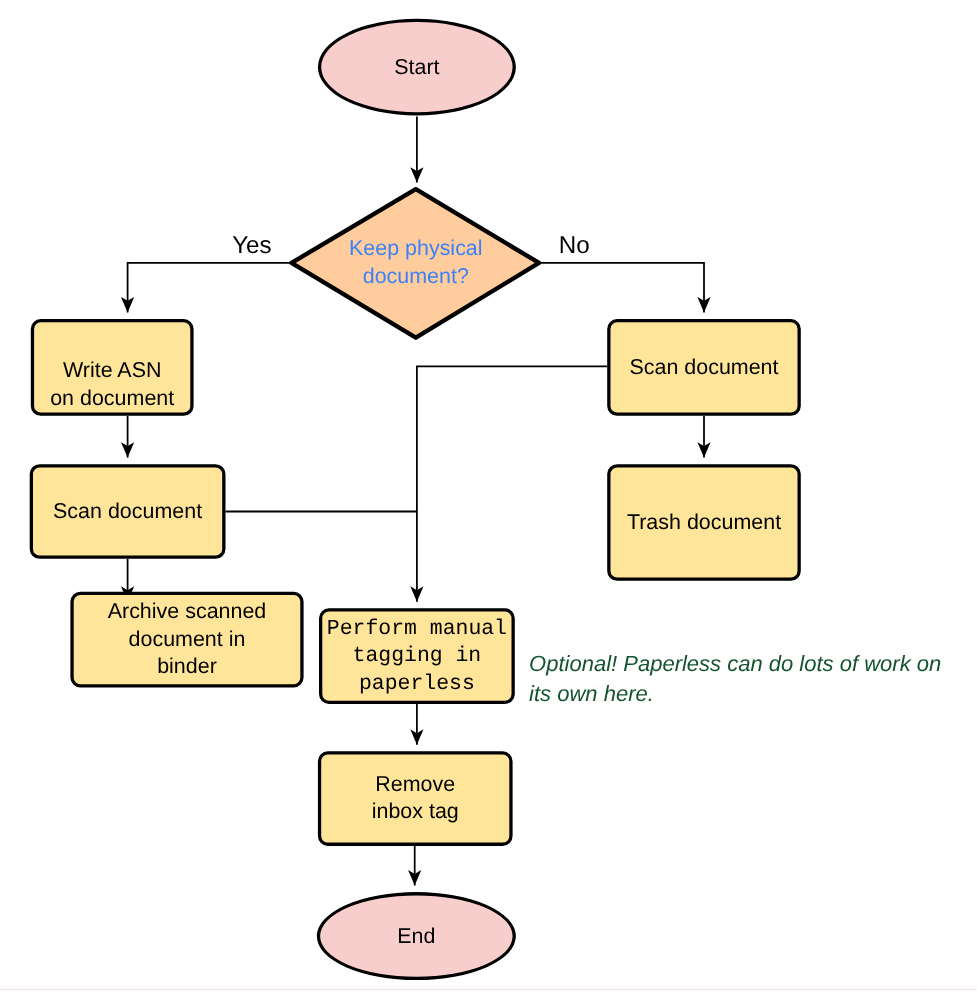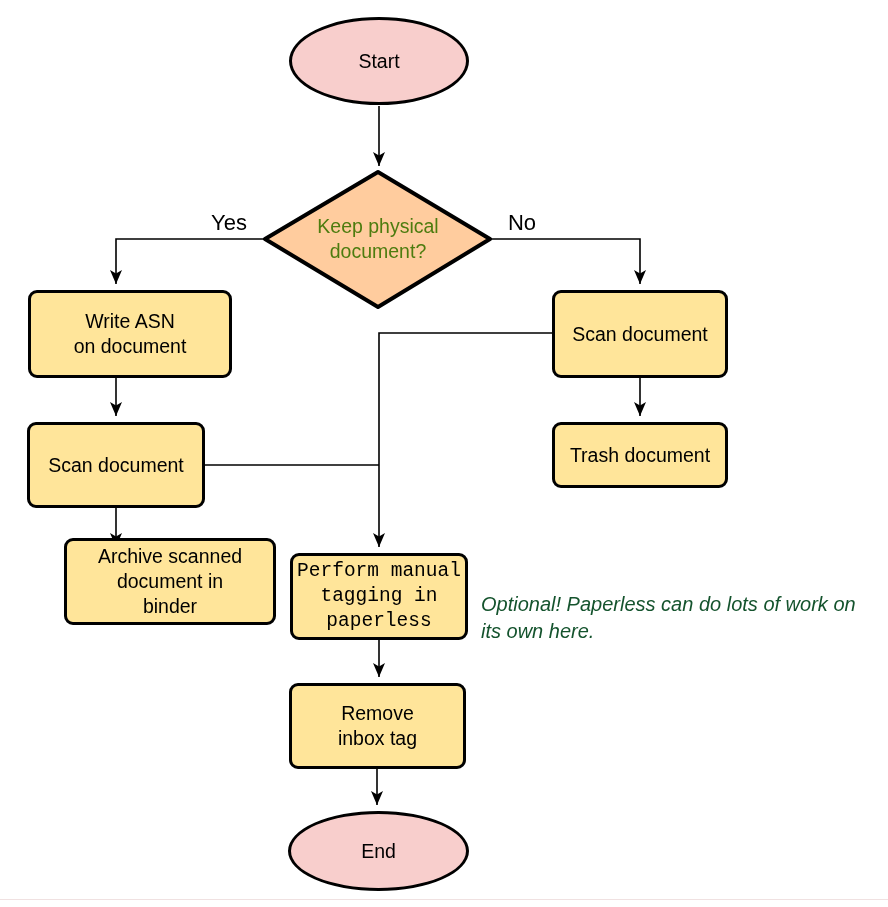--- a/index.html
+++ b/index.html
@@ -45,21 +45,21 @@
   .decision-label {
     position: absolute;
     box-sizing: border-box;
     display: flex;
     align-items: center;
     justify-content: center;
     text-align: center;
     white-space: pre-line;
     font-size: 19.5px;
     line-height: 1.28;
-    color: #4d7c0f;
+    color: #3b82f6;
   }
   .edge-label {
     position: absolute;
     font-size: 22px;
     color: #000000;
     text-align: center;
   }
   .annotation {
     position: absolute;
     font-size: 20px;
@@ -109,40 +109,40 @@
 
   <div class="decision-label" style="left:288px; top:209px; width:180px; height:60px;">
     <span>Keep physical
 document?</span>
   </div>
 
   <div class="edge-label" style="left:199px; top:210px; width:60px;">Yes</div>
 
   <div class="edge-label" style="left:492px; top:210px; width:60px;">No</div>
 
-  <div class="node process" style="left:28px; top:290px; width:204px; height:88px;">
+  <div class="node process" style="left:28px; top:290px; width:148px; height:88px;align-items:flex-end;">
     <span>Write ASN
 on document</span>
   </div>
 
   <div class="node process" style="left:27px; top:422px; width:178px; height:86px;">
     <span>Scan document</span>
   </div>
 
   <div class="node process" style="left:28px; top:538px; width:212px; height:87px;margin-left:36px;">
     <span>Archive scanned
 document in
 binder</span>
   </div>
 
   <div class="node process" style="left:552px; top:290px; width:176px; height:88px;">
     <span>Scan document</span>
   </div>
 
-  <div class="node process" style="left:552px; top:422px; width:176px; height:66px;">
+  <div class="node process" style="left:552px; top:422px; width:176px; height:106px;">
     <span>Trash document</span>
   </div>
 
   <div class="node process" style="left:290px; top:553px; width:178px; height:87px;font-family:Liberation Mono, monospace;">
     <span>Perform manual
 tagging in
 paperless</span>
   </div>
 
   <div class="annotation" style="left:481px; top:591px; width:408px;">Optional! Paperless can do lots of work on

